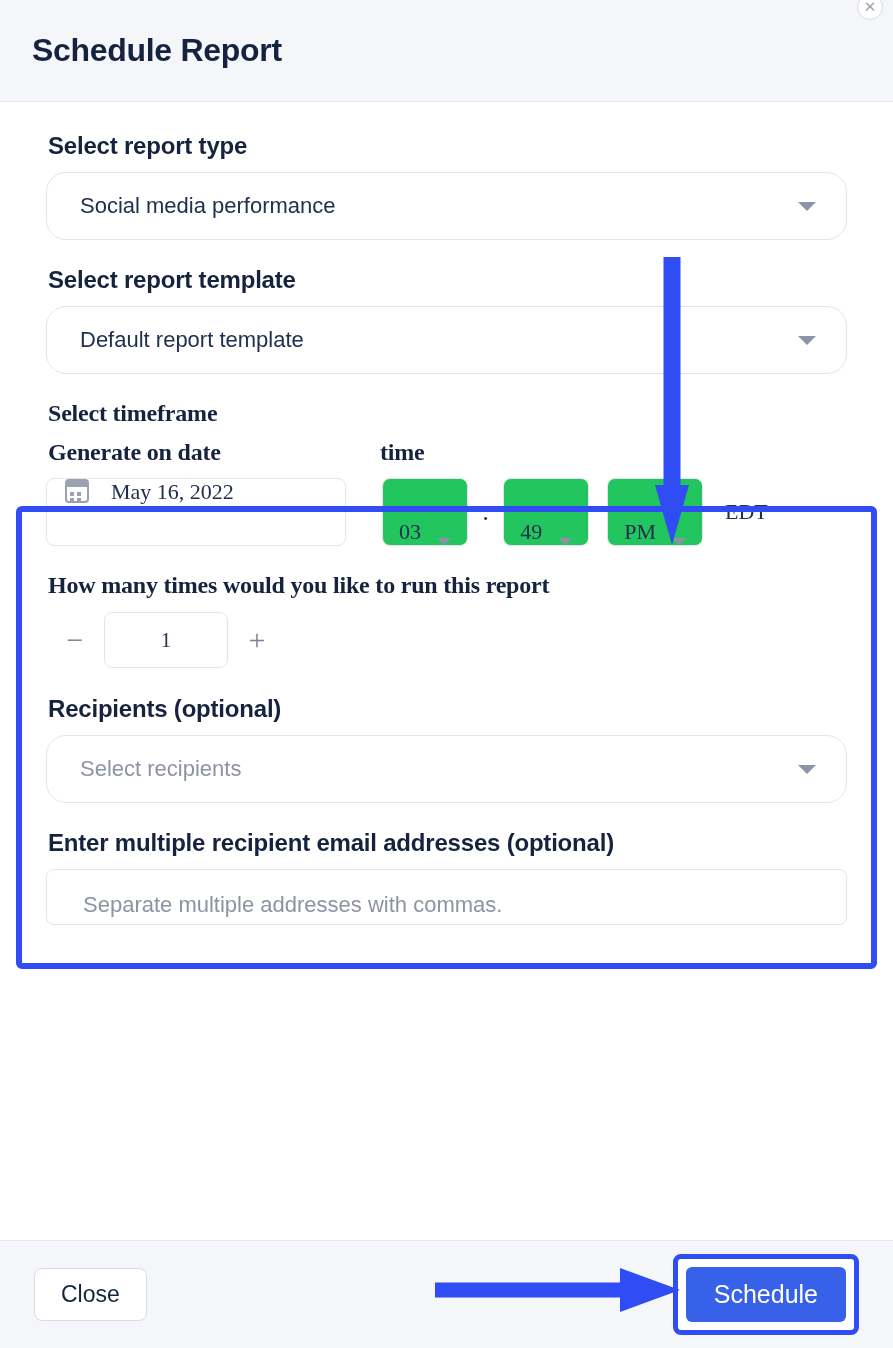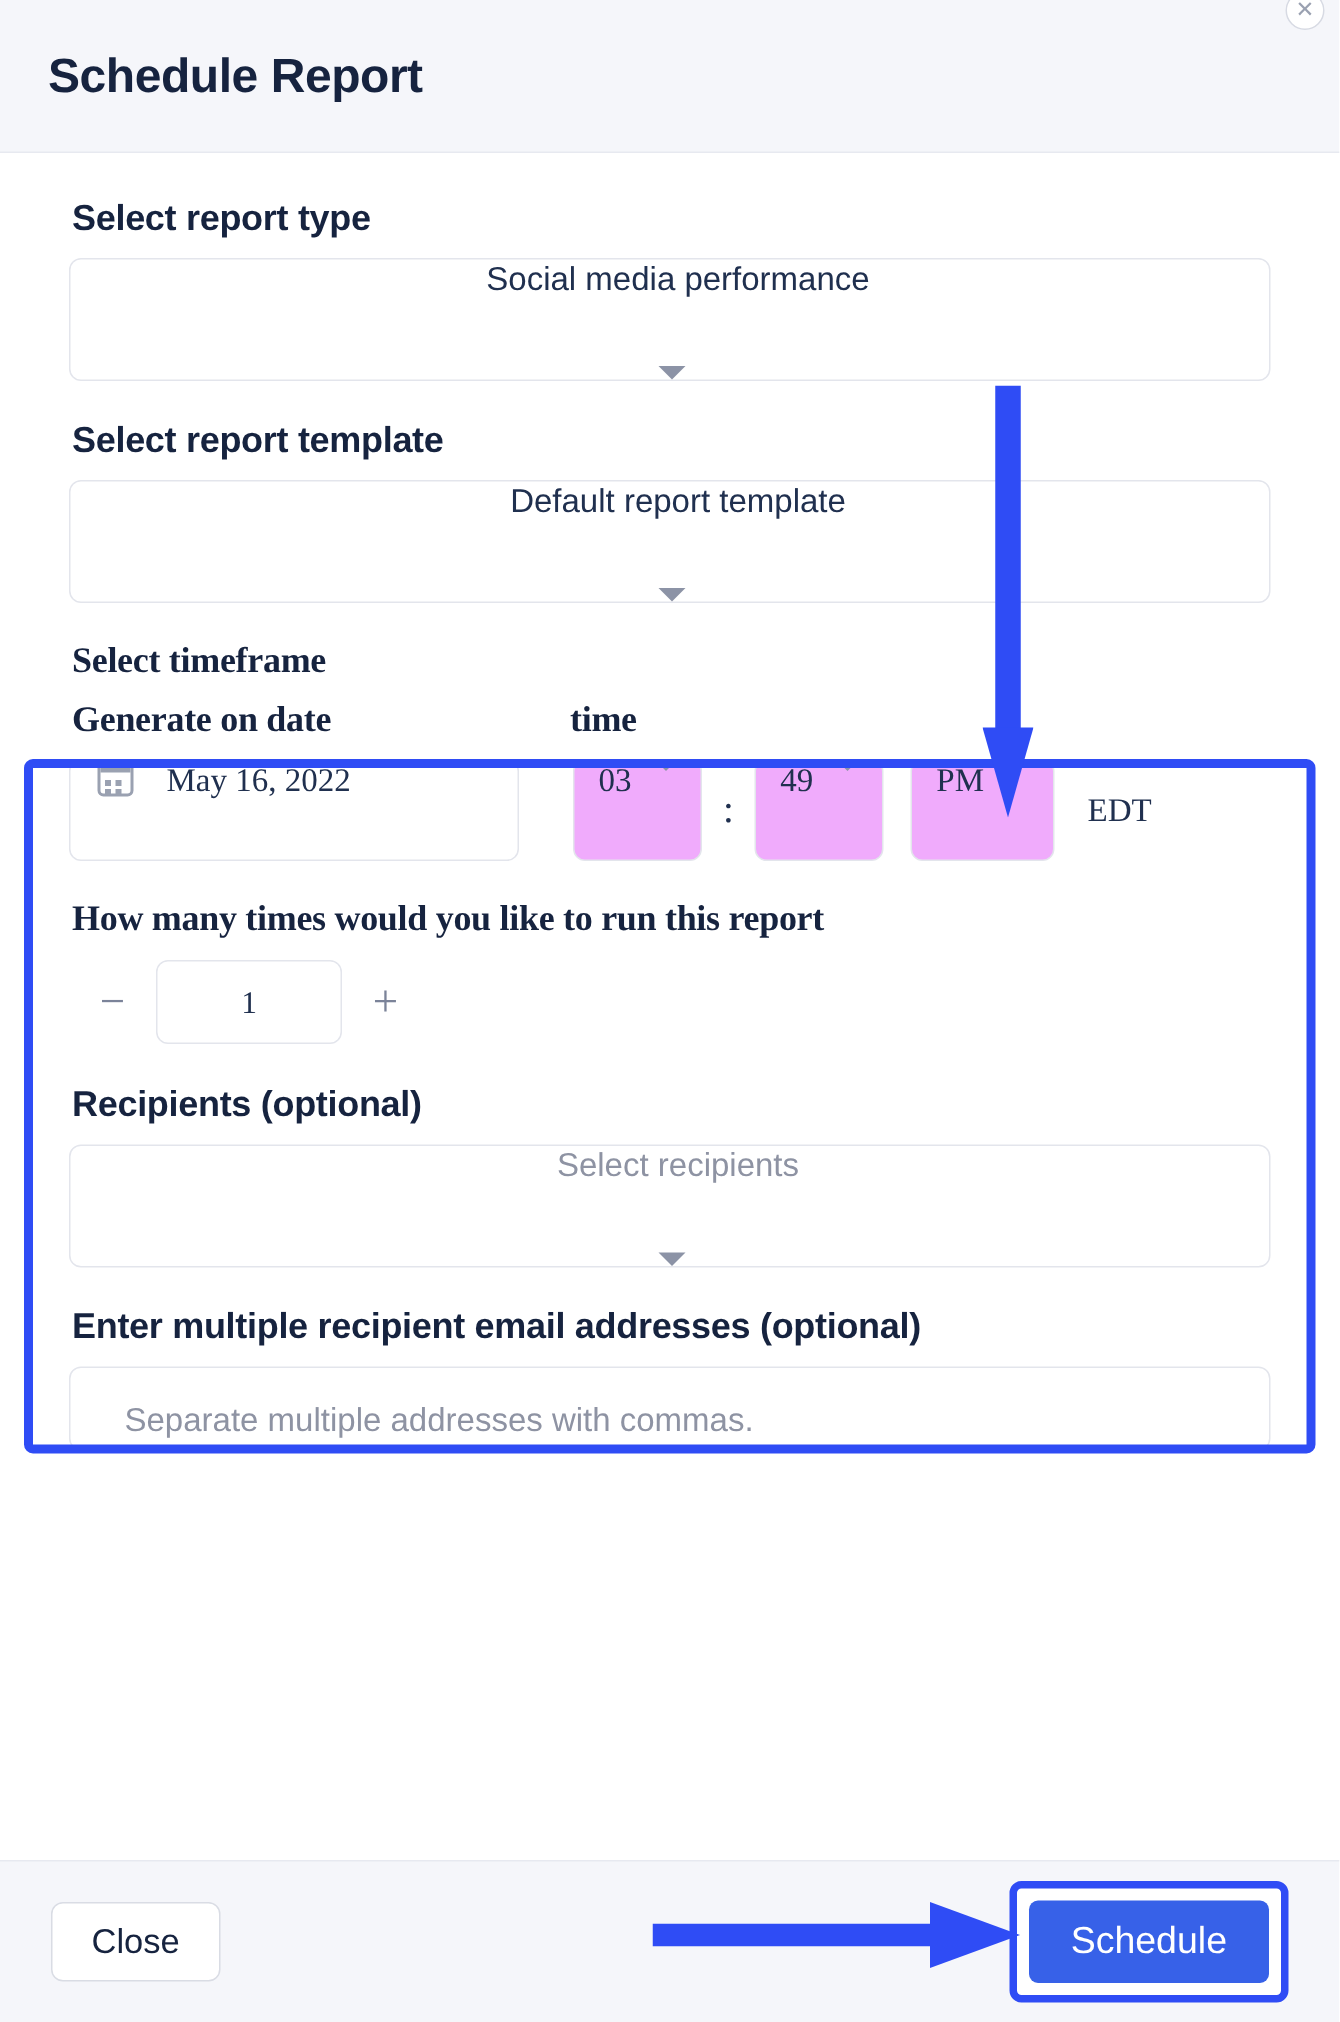--- a/index.html
+++ b/index.html
@@ -74,33 +74,32 @@
     font-weight: 700;
     color: #16233f;
     margin: 0 0 12px 2px;
     letter-spacing: -0.2px;
   }
   .field-label.sub {
     margin-top: 26px;
   }
 
   .select-box {
-    height: 82px;
+    height: 68px;
     border: 1px solid #e3e5ec;
-    border-radius: 8px;
+    border-radius: 20px;
     background: #fff;
     display: flex;
     align-items: center;
     padding: 0 22px 0 33px;
     box-sizing: border-box;
     font-size: 22px;
     color: #20304f;
     justify-content: space-between;
     margin-bottom: 26px;
-    flex-direction: column;
   }
   .select-box .value { color: #20304f; }
   .select-box .value.placeholder { color: #8e93a3; }
 
   .caret {
     width: 0; height: 0;
     border-left: 9px solid transparent;
     border-right: 9px solid transparent;
     border-top: 9px solid #8c93a6;
     margin-right: 8px;
@@ -177,23 +176,23 @@
     left: 3px; top: 11px;
     width: 4px; height: 4px;
     background: #9aa1b1;
     box-shadow: 7px 0 0 #9aa1b1, 0 6px 0 #9aa1b1, 7px 6px 0 #9aa1b1;
   }
 
   .time-select {
     height: 68px;
     border: 1px solid #e3e5ec;
     border-radius: 8px;
-    background: #f0abfc;
-    display: flex;
-    align-items: flex-start;
+    background: #22c55e;
+    display: flex;
+    align-items: flex-end;
     justify-content: center;
     gap: 16px;
     box-sizing: border-box;
     font-size: 22px;
     color: #20304f;
     padding: 0 16px;
   }
   .time-sep {
     font-size: 26px;
     color: #20304f;

